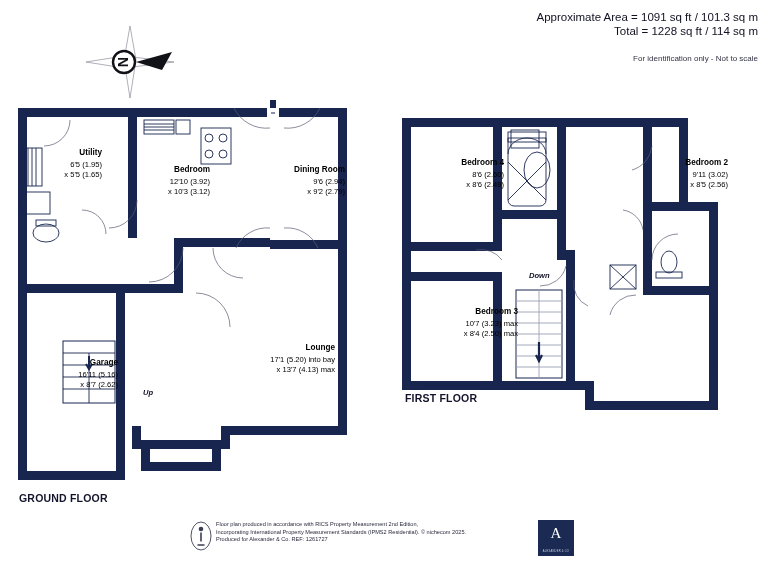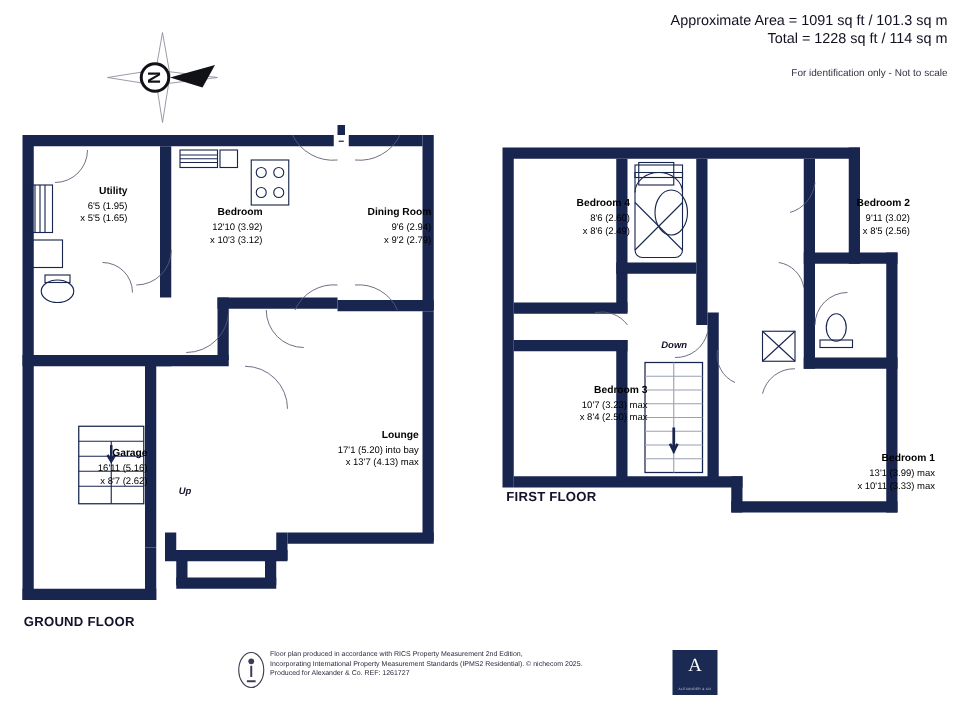--- a/index.html
+++ b/index.html
@@ -312,25 +312,20 @@
     <span class="d">9'11 (3.02)</span>
     <span class="d">x 8'5 (2.56)</span>
   </div>
 
   <div class="room" style="left:408px;top:307px;width:110px;">
     <span class="nm">Bedroom 3</span>
     <span class="d">10'7 (3.23) max</span>
     <span class="d">x 8'4 (2.50) max</span>
   </div>
 
-  <div class="room" style="left:628px;top:362px;width:120px;">
-    <span class="nm">Bedroom 1</span>
-    <span class="d">13'1 (3.99) max</span>
-    <span class="d">x 10'11 (3.33) max</span>
-  </div>
 
   <span class="stair-word" style="left:143px;top:388px;">Up</span>
   <span class="stair-word" style="left:529px;top:271px;">Down</span>
 
   <div class="floor-label" id="ground-floor-label">GROUND FLOOR</div>
   <div class="floor-label" id="first-floor-label">FIRST FLOOR</div>
 
   <div class="footer">
     <svg width="22" height="30" style="position:absolute;left:0;top:2px;">
       <ellipse cx="11" cy="15" rx="10" ry="14" fill="none" stroke="#3c3c55" stroke-width="0.9"></ellipse>

